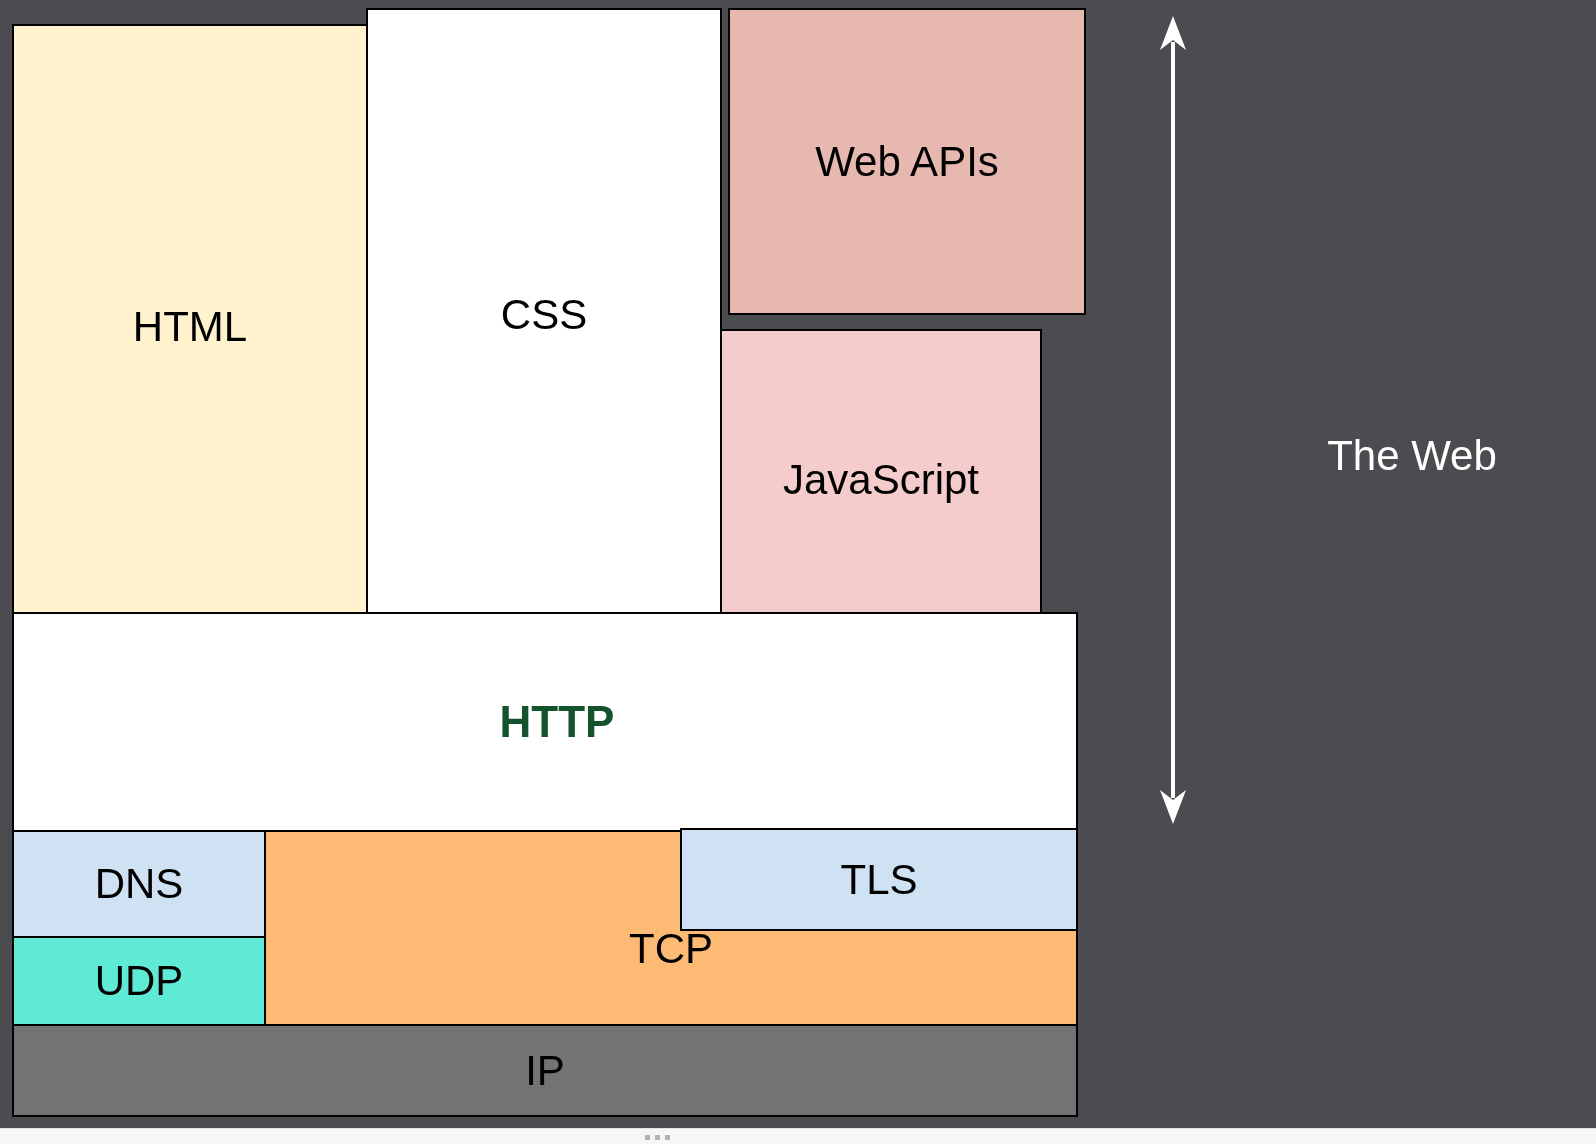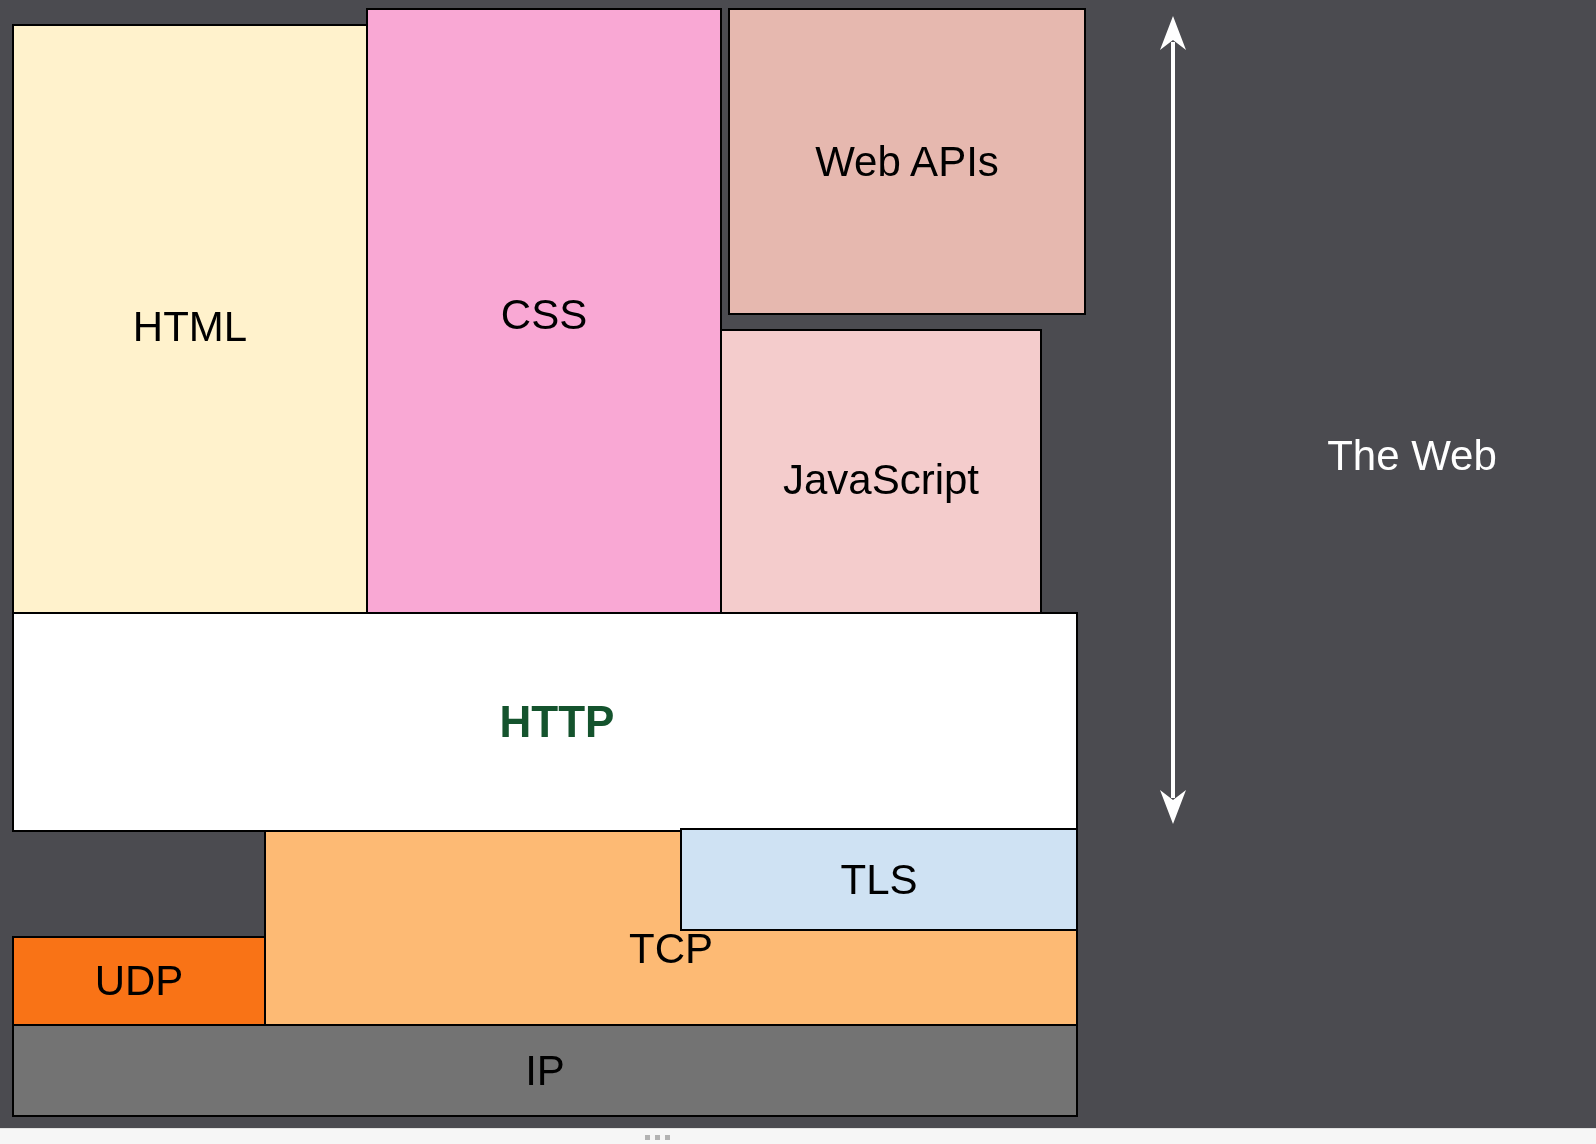--- a/index.html
+++ b/index.html
@@ -19,30 +19,30 @@
     position: absolute;
     box-sizing: border-box;
     border: 2px solid #000;
     display: flex;
     align-items: center;
     justify-content: center;
     font-size: 42px;
     color: #000;
   }
   .box-html    { left: 12px;  top: 24px;    width: 356px;  height: 606px; background: #FFF2CC; }
-  .box-css     { left: 366px; top: 8px;    width: 356px;  height: 614px; background: #f9a8d4; }
+  .box-css     { left: 366px; top: 8px;    width: 356px;  height: 614px; background: #ffffff; }
   .box-webapis { left: 720px; top: 8px;    width: 358px;  height: 307px; background: #E6B8AF; margin-left: 8px; }
   .box-js      { left: 720px; top: 329px;  width: 322px;  height: 301px; background: #F4CCCC; align-items: center; }
   .box-http    { left: 12px;  top: 612px;  width: 1066px; height: 220px; background: #FFFFFF;
                  color: #14532d; font-weight: bold; font-size: 44px; padding-left: 24px; }
   .box-tcp     { left: 264px; top: 830px;  width: 814px;  height: 196px; background: #fdba74;
                  align-items: flex-start; padding-top: 93px; }
   .box-tls     { left: 680px; top: 828px;  width: 398px;  height: 103px; background: #CFE2F3; text-align: center; }
   .box-dns     { left: 12px;  top: 830px;  width: 254px;  height: 108px; background: #CFE2F3; }
-  .box-udp     { left: 12px;  top: 936px;  width: 254px;  height: 90px;  background: #f97316; }
+  .box-udp     { left: 12px;  top: 936px;  width: 254px;  height: 90px;  background: #5eead4; }
   .box-ip      { left: 12px;  top: 1024px; width: 1066px; height: 93px;  background: #737373; }
 
   .arrow-svg {
     position: absolute;
     left: 1155px;
     top: 14px;
     width: 36px;
     height: 812px;
   }
   .web-annotation {
@@ -106,20 +106,23 @@
   </div>
 
   <div class="box box-tcp">
     <span>TCP</span>
   </div>
 
   <div class="box box-tls">
     <span>TLS</span>
   </div>
 
+  <div class="box box-dns">
+    <span>DNS</span>
+  </div>
 
   <div class="box box-udp">
     <span>UDP</span>
   </div>
 
   <div class="box box-ip">
     <span>IP</span>
   </div>
 
   <svg class="arrow-svg" viewBox="0 0 36 812" xmlns="http://www.w3.org/2000/svg">

